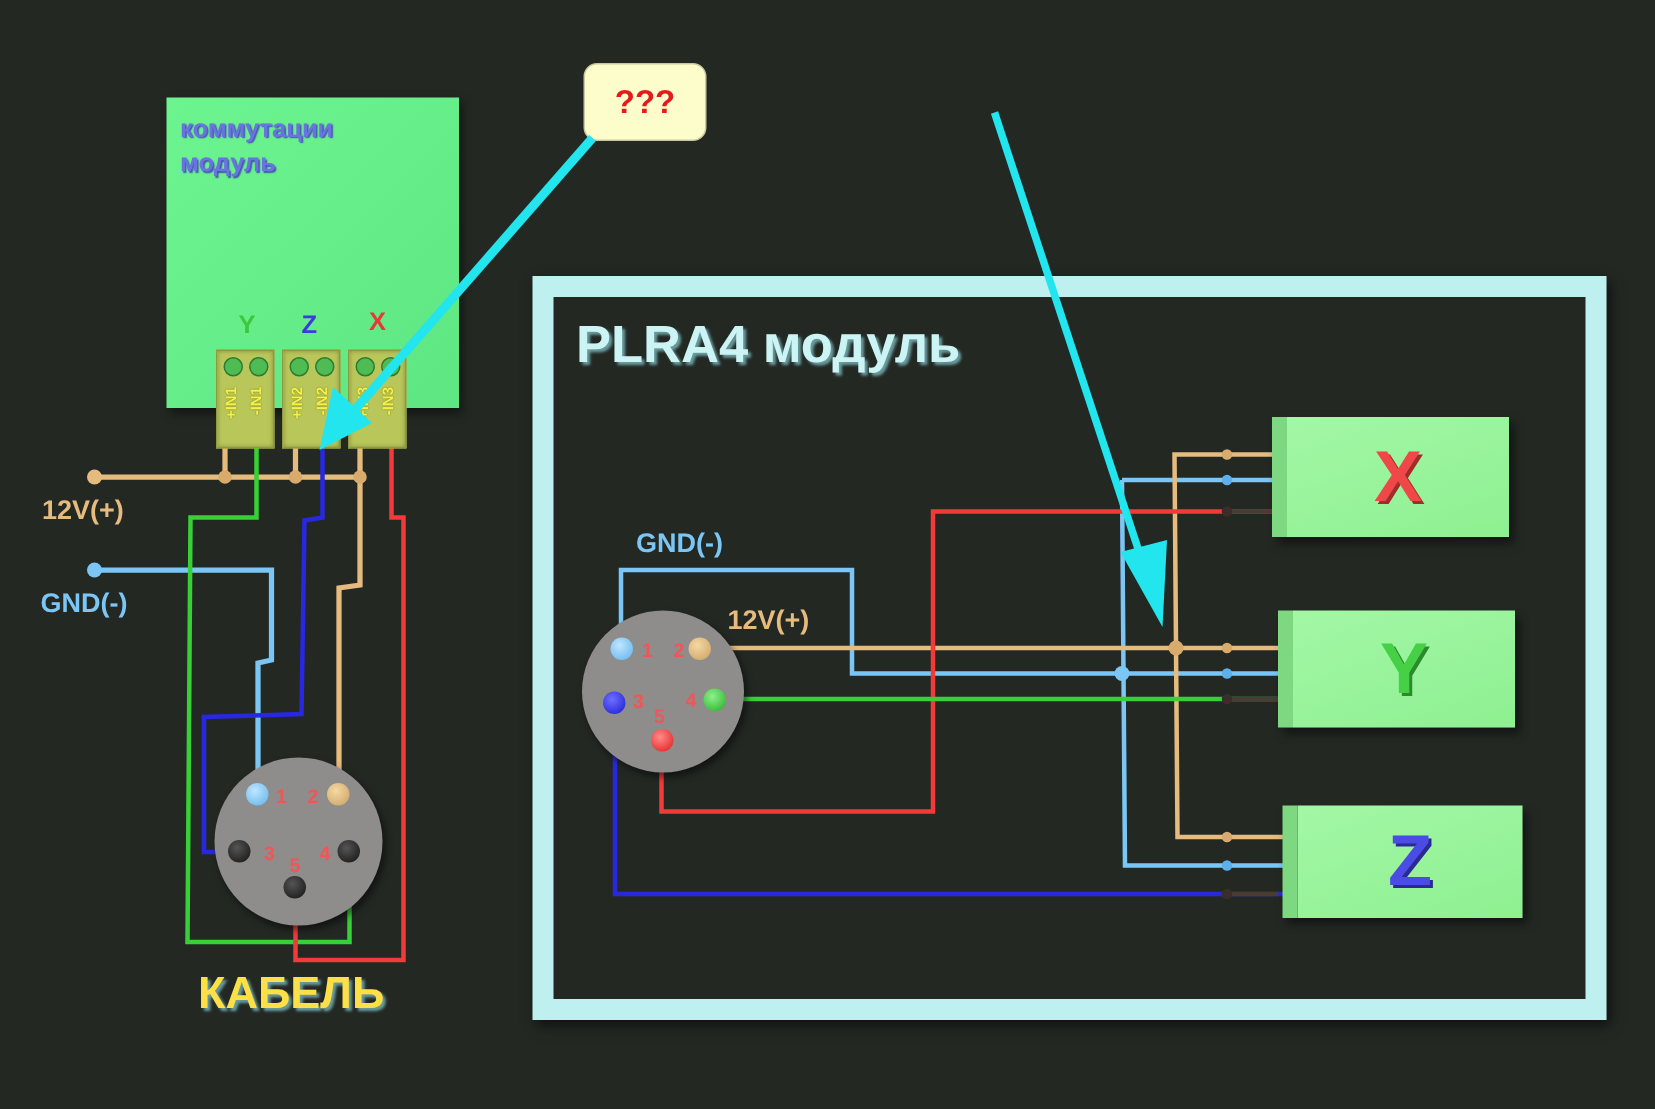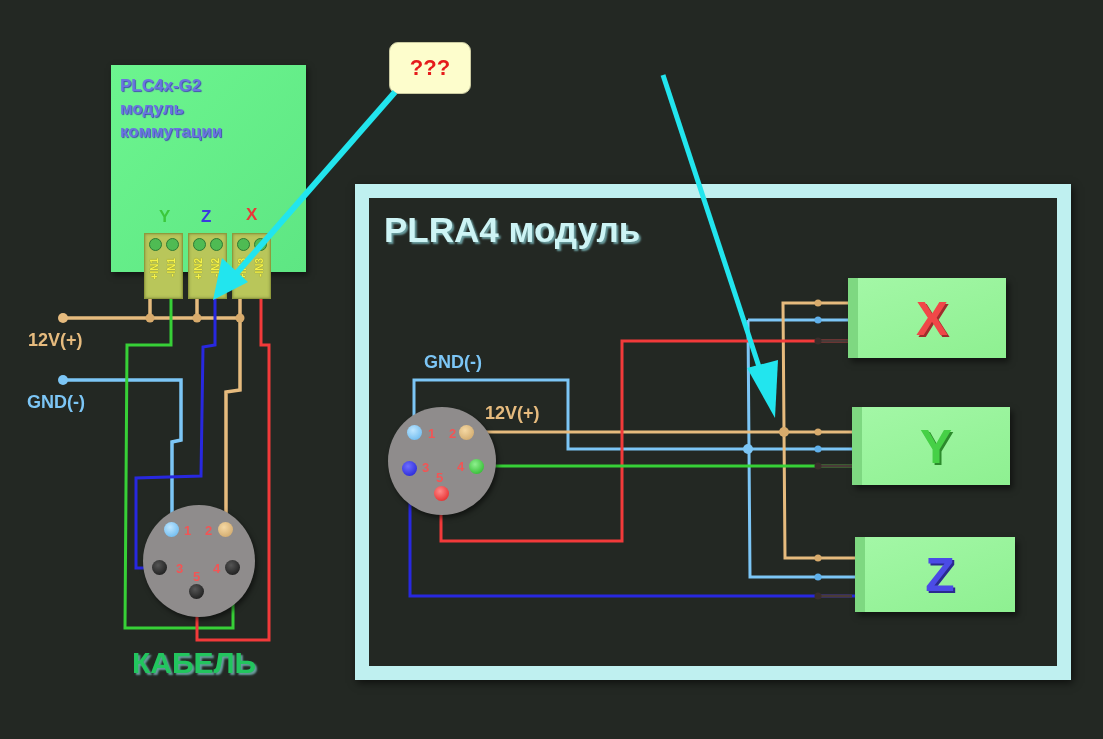--- a/index.html
+++ b/index.html
@@ -53,21 +53,21 @@
     background: linear-gradient(160deg, #a3f7a6 0%, #8ef091 100%);
     border-left: 10px solid #7ed881;
     box-shadow: 3px 4px 6px rgba(0,0,0,0.5);
     display: flex; align-items: center; justify-content: center;
     font-weight: bold; font-size: 48px;
   }
   .connector-disc { border-radius: 50%; background: #8f8c8c; box-shadow: 2px 3px 5px rgba(0,0,0,0.5); }
   .pin { border-radius: 50%; width: 15px; height: 15px; }
   .pin-num { color: #f25555; font-weight: bold; font-size: 13px; }
   .cable-label {
-    left: 132px; top: 646px; color: #22c55e; font-weight: bold; font-size: 30px;
+    left: 132px; top: 646px; color: #fde047; font-weight: bold; font-size: 30px;
     text-shadow: 2px 2px 2px #6b9ea0;
   }
   svg#wires { position: absolute; left: 0; top: 0; }
 </style>
 </head>
 <body>
 
 <div id="stage">
 
   <svg id="wires" width="1103" height="739">
@@ -126,23 +126,22 @@
       <circle cx="818" cy="449" r="3.5" fill="#5fb0ea"></circle>
       <circle cx="818" cy="466" r="3.5" fill="#3a2d2b"></circle>
       <circle cx="818" cy="558" r="3.5" fill="#d8ab6c"></circle>
       <circle cx="818" cy="577" r="3.5" fill="#5fb0ea"></circle>
       <circle cx="818" cy="596" r="3.5" fill="#3a2d2b"></circle>
     </g>
   </svg>
 
   <div class="abs module"></div>
   <div class="abs module-title">
-    <div>PLC4x-G2</div>
+    <div>коммутации</div>
     <div>модуль</div>
-    <div>коммутации</div>
   </div>
   <div class="abs axis-letter" style="left:159px;top:207px;color:#3cc83c;">Y</div>
   <div class="abs axis-letter" style="left:201px;top:207px;color:#3a3adf;">Z</div>
   <div class="abs axis-letter" style="left:246px;top:205px;color:#e83838;">X</div>
 
   <div class="abs terminal" style="left:144px;top:233px;">
     <div class="abs term-hole" style="left:4px;top:4px;"></div>
     <div class="abs term-hole" style="left:21px;top:4px;"></div>
     <div class="abs term-label" style="left:4px;top:24px;">+IN1</div>
     <div class="abs term-label" style="left:21px;top:24px;">-IN1</div>

